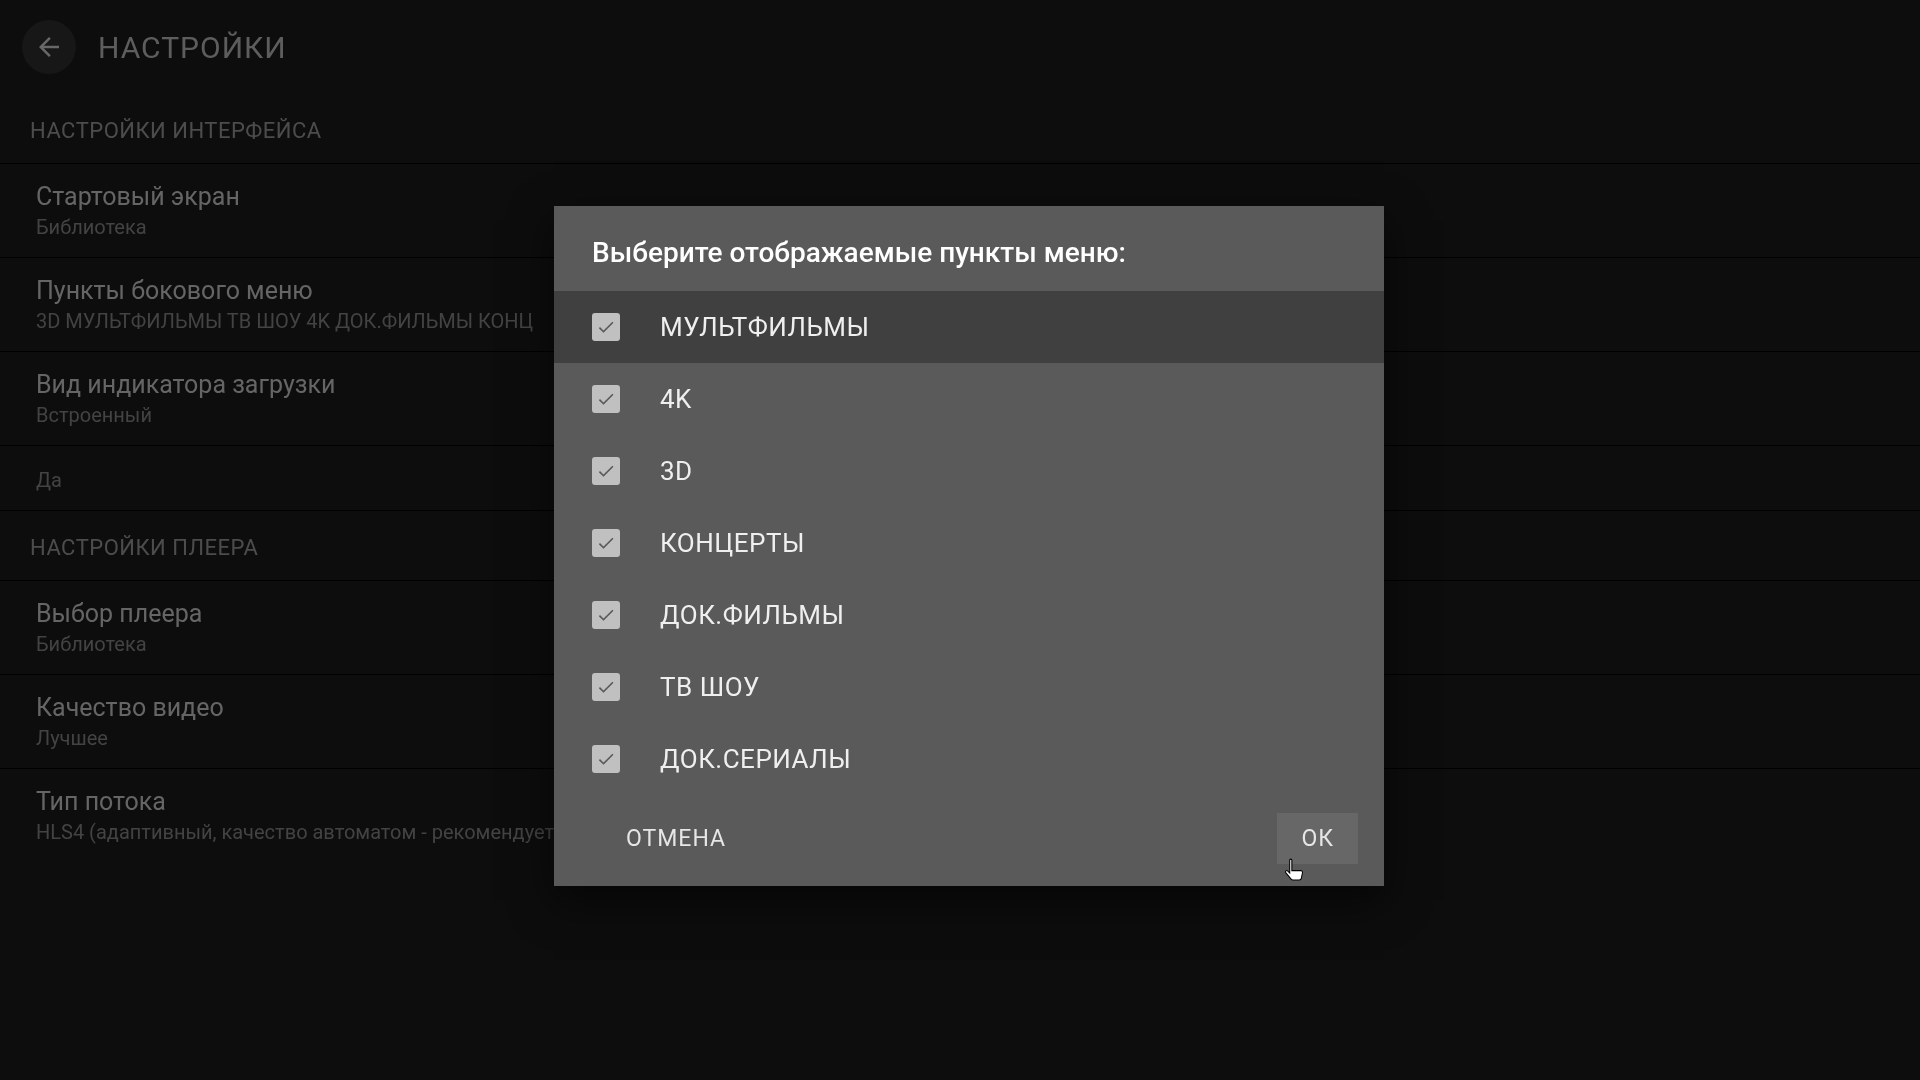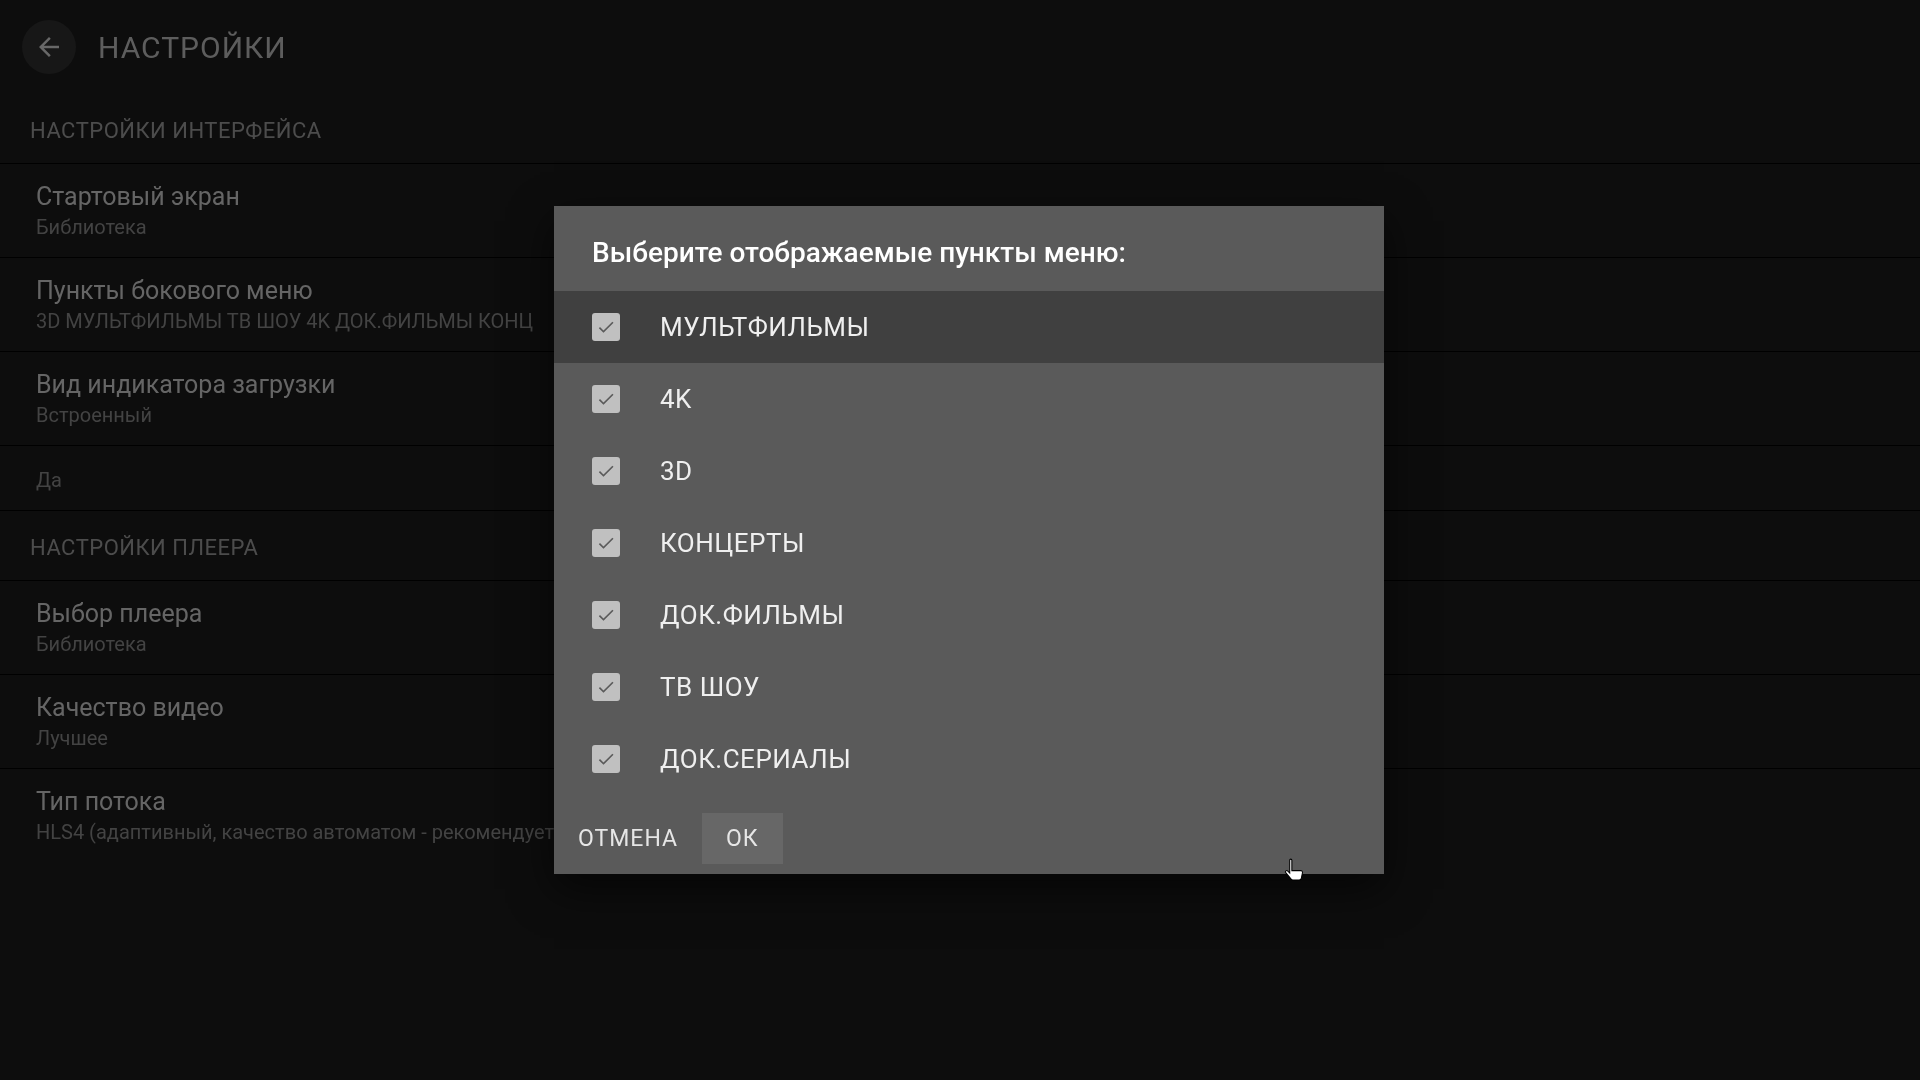--- a/index.html
+++ b/index.html
@@ -101,22 +101,23 @@
   flex-shrink: 0;
 }
 .chk svg { width: 20px; height: 20px; }
 .option-label {
   font-size: 26px;
   color: #efefef;
   letter-spacing: 0.5px;
 }
 .dialog-actions {
   display: flex;
-  justify-content: flex-start;
-  padding: 18px 26px 10px 0;
+  justify-content: space-between;
+  padding: 18px 26px 22px 0;
+  margin-left: 48px;
 }
 .dlg-btn {
   font-size: 23px;
   color: #e6e6e6;
   padding: 12px 24px;
   letter-spacing: 1px;
   cursor: pointer;
 }
 .dlg-btn.ok {
   background: #676767;

